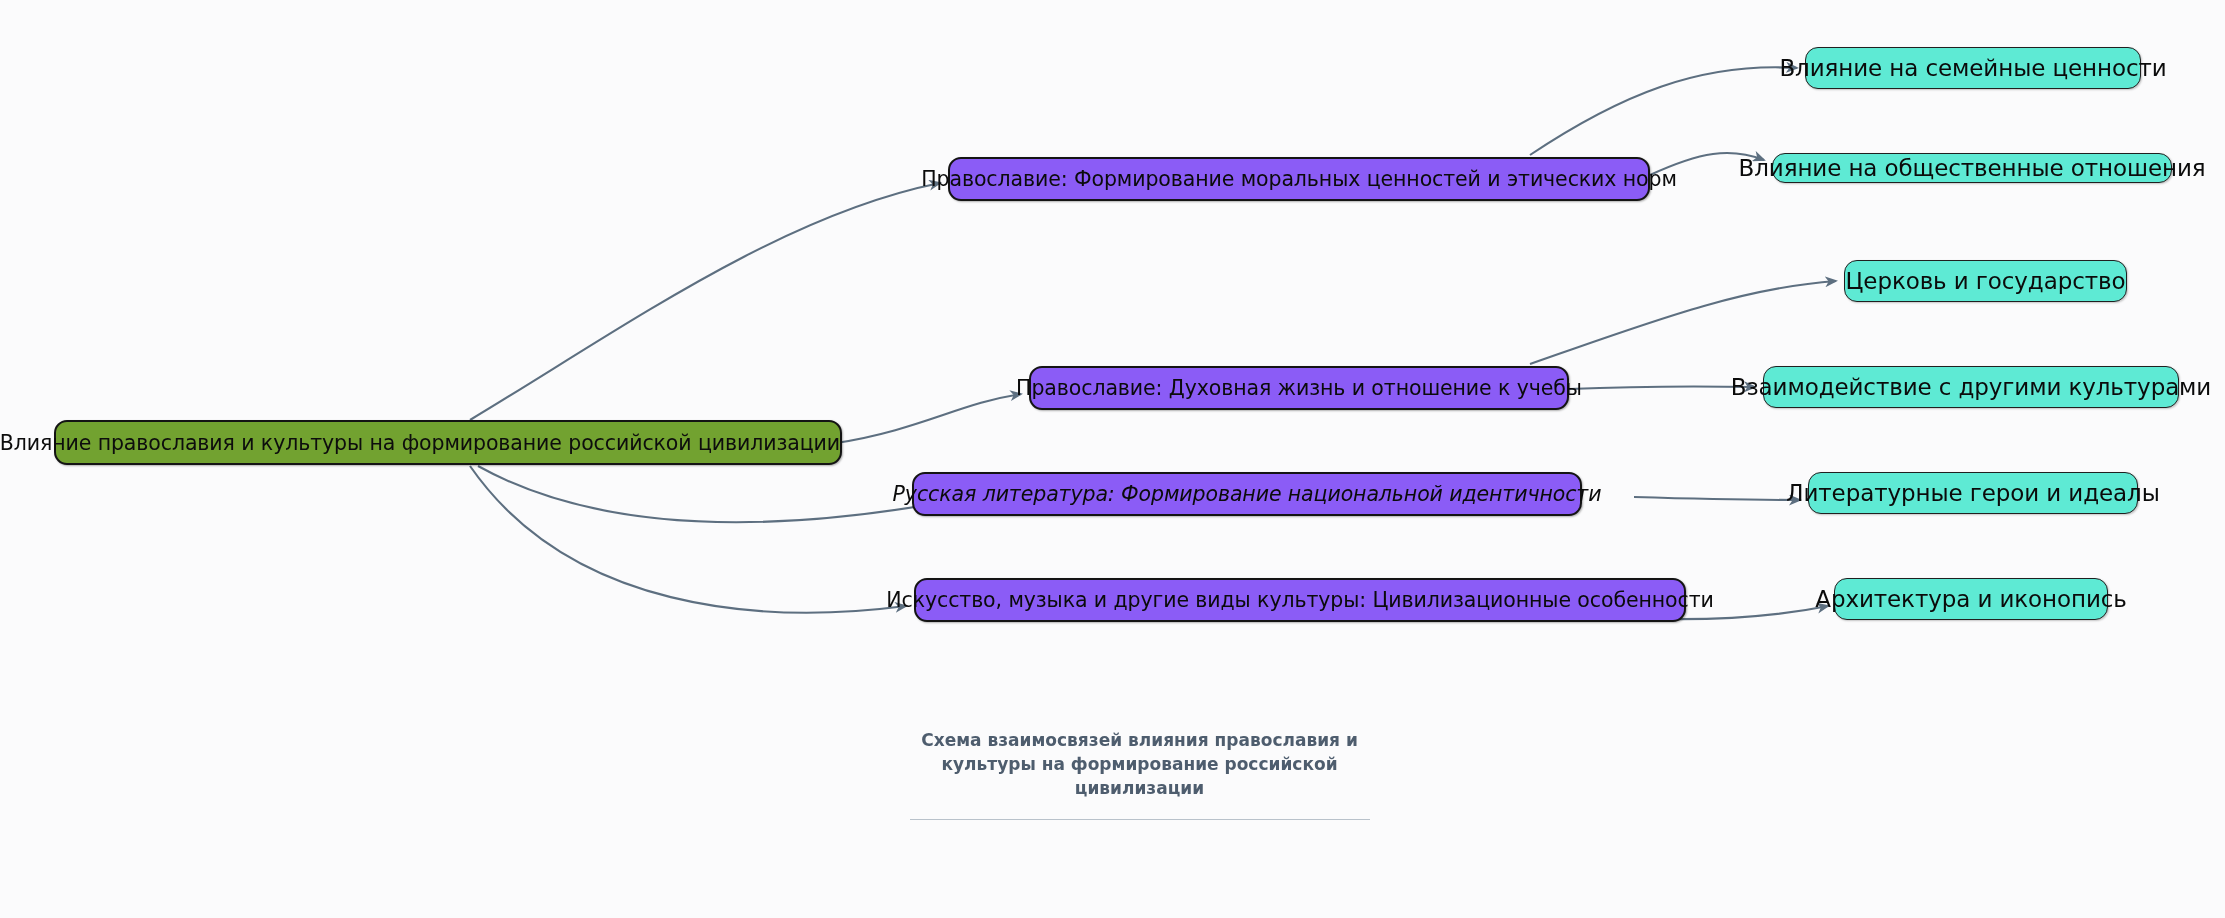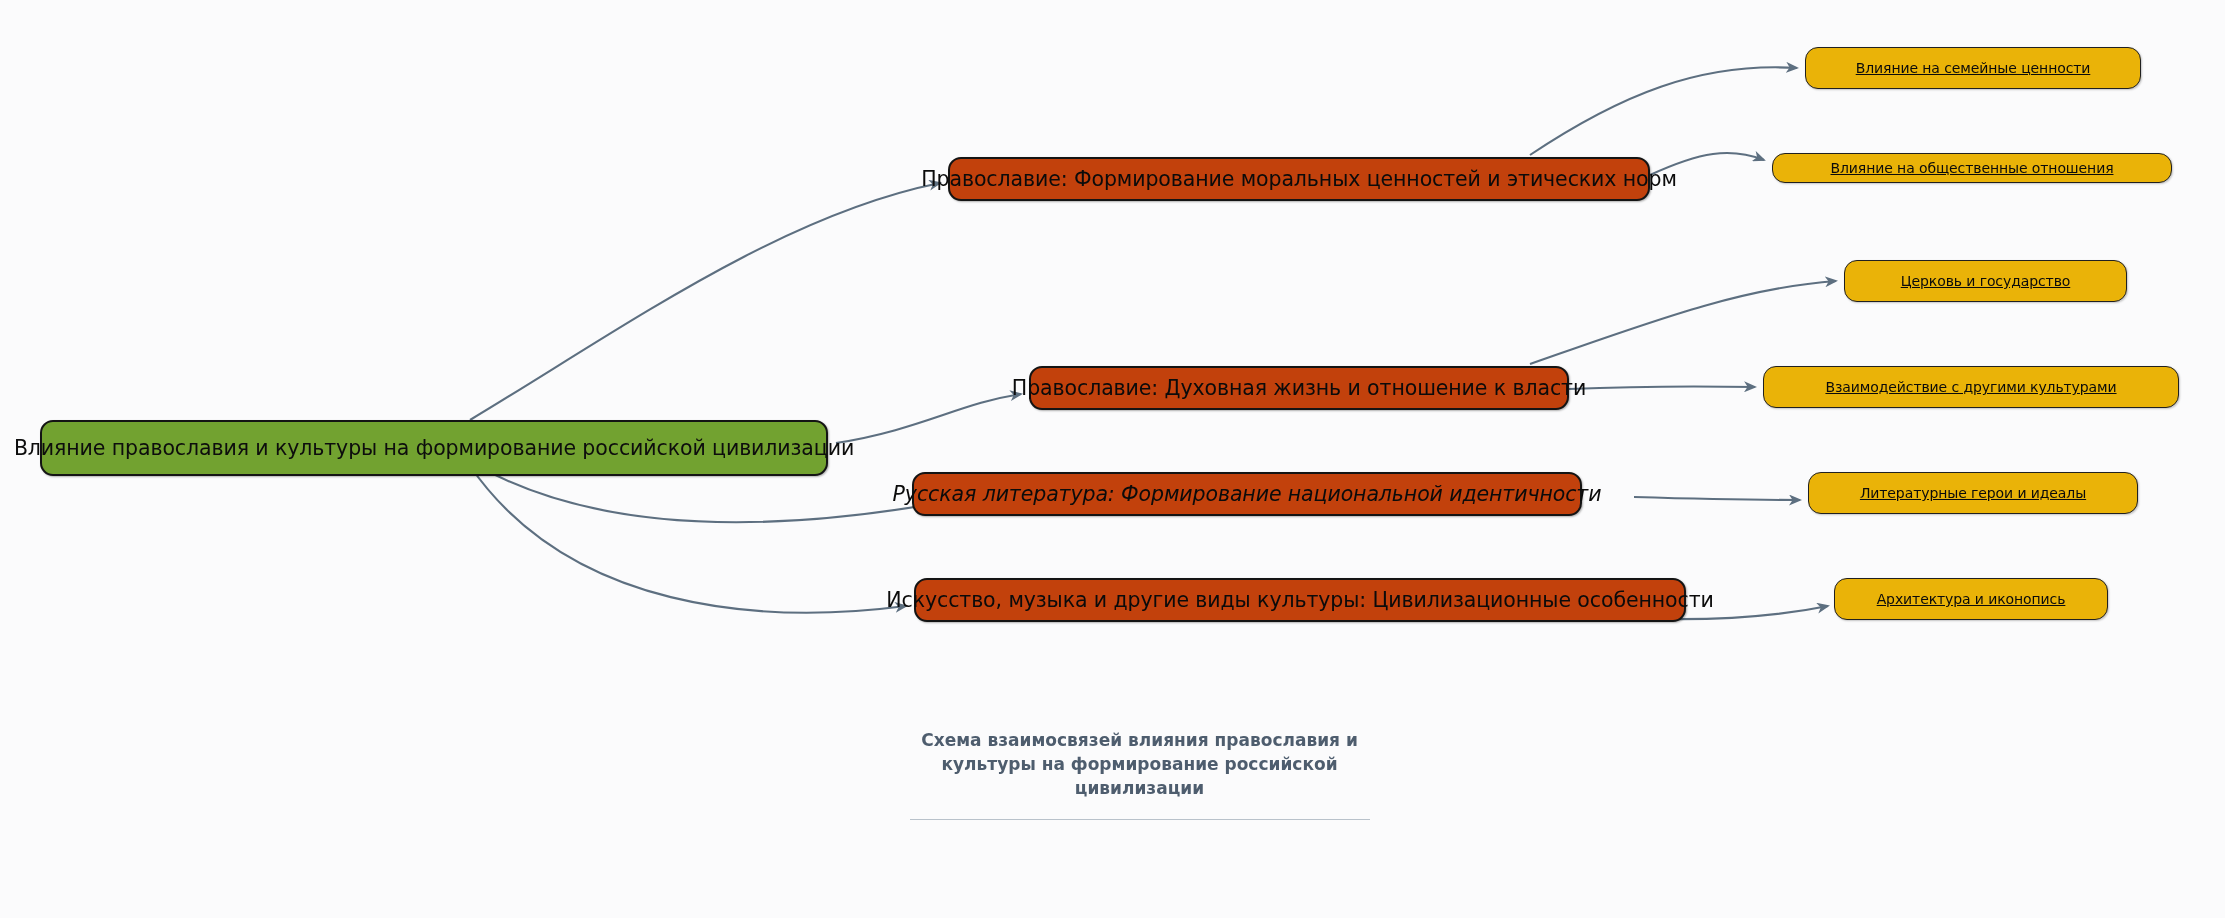--- a/index.html
+++ b/index.html
@@ -36,33 +36,32 @@
     letter-spacing: -0.1px;
   }
   .node-root {
     background: #72a230;
     border: 2px solid #141414;
     color: #0d0d0d;
     font-size: 20.5px;
     box-shadow: 1px 1px 2px rgba(0,0,0,0.30);
   }
   .node-branch {
-    background: #c2410c;
+    background: #8b5cf6;
     border: 2px solid #141414;
     color: #0b0b0b;
     font-size: 20.5px;
     box-shadow: 1px 1px 2px rgba(0,0,0,0.30);
   }
   .node-leaf {
-    background: #eab308;
+    background: #5eead4;
     border: 1.7px solid #202020;
     color: #0b0b0b;
-    font-size: 14px;
+    font-size: 23px;
     box-shadow: 1px 1px 2px rgba(0,0,0,0.22);
-    text-decoration: underline;
   }
   #footer {
     position: absolute;
     left: 0;
     width: 2225px;
     text-align: center;
   }
   .footer-title {
     font-family: "DejaVu Sans", "Liberation Sans", sans-serif;
     font-weight: bold;
@@ -103,30 +102,30 @@
       <path d="M 470,466 C 570,610 760,625 906,606"></path>
       <path d="M 1530,155 C 1620,95 1700,62 1797,68"></path>
       <path d="M 1650,175 C 1700,152 1730,147 1764,160"></path>
       <path d="M 1530,364 C 1650,322 1740,288 1836,281"></path>
       <path d="M 1569,389 C 1640,386 1700,386 1755,387"></path>
       <path d="M 1634,497 C 1700,499 1750,500 1800,500"></path>
       <path d="M 1440,600 C 1590,620 1720,628 1828,606"></path>
     </g>
   </svg>
 
-  <div class="node node-root" style="left:40px; top:420px; width:788px; height:56px;">
+  <div class="node node-root" style="left:54px; top:420px; width:788px; height:45px;justify-content:flex-end;">
     <span>Влияние православия и культуры на формирование российской цивилизации</span>
   </div>
 
   <div class="node node-branch" style="left:948px; top:157px; width:702px; height:44px;">
     <span>Православие: Формирование моральных ценностей и этических норм</span>
   </div>
 
   <div class="node node-branch" style="left:1029px; top:366px; width:540px; height:44px;">
-    <span>Православие: Духовная жизнь и отношение к власти</span>
+    <span>Православие: Духовная жизнь и отношение к учебы</span>
   </div>
 
   <div class="node node-branch" style="left:912px; top:472px; width:670px; height:44px;font-style:italic;">
     <span>Русская литература: Формирование национальной идентичности</span>
   </div>
 
   <div class="node node-branch" style="left:914px; top:578px; width:772px; height:44px;">
     <span>Искусство, музыка и другие виды культуры: Цивилизационные особенности</span>
   </div>
 

